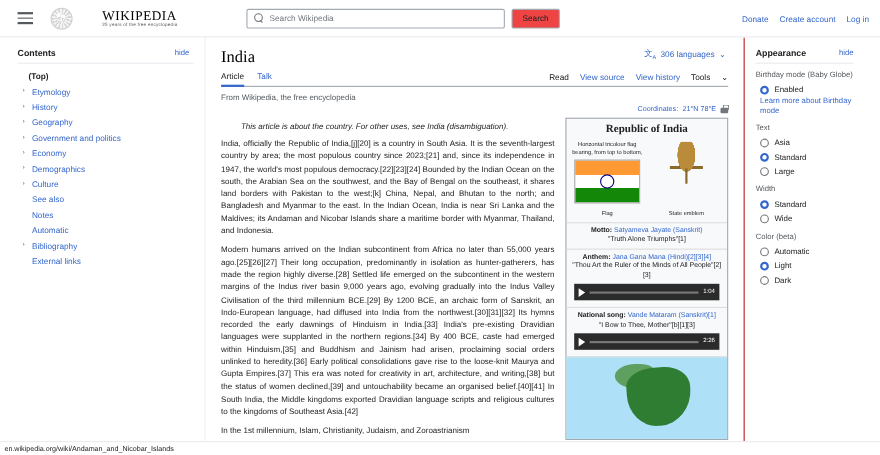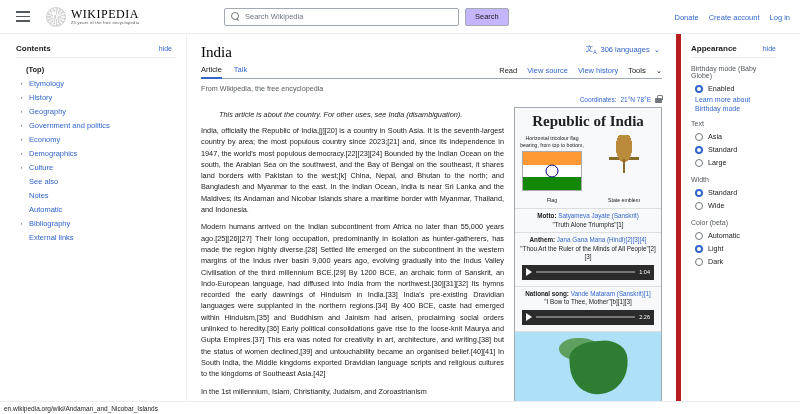--- a/index.html
+++ b/index.html
@@ -32,21 +32,21 @@
   .logo-wrap { display: flex; align-items: center; gap: 5px; width: 150px; }
   .logo-globe {
     width: 20px; height: 20px; border-radius: 50%;
     background:
       radial-gradient(circle at 35% 32%, #fff 0 10%, transparent 11%),
       radial-gradient(circle at 62% 40%, #fff 0 8%, transparent 9%),
       repeating-conic-gradient(#d8d8d8 0deg 12deg, #f4f4f4 12deg 24deg);
     border: 1px solid #cfcfcf;
     position: relative;
   }
-  .logo-text { line-height: 1.05; }
+  .logo-text { line-height: 1.05; margin-left: 22px; }
   .logo-text .wm { font-family: "Liberation Serif", serif; font-size: 12px; letter-spacing: .5px; color: #000; }
   .logo-text .tag { font-size: 4.2px; color: #54595d; letter-spacing: .2px; }
   .search-area { display: flex; align-items: center; margin-left: 28px; }
   .search-box {
     width: 235px; height: 18px;
     border: 1px solid #a2a9b1; border-radius: 2px;
     display: flex; align-items: center; padding: 0 6px;
     background: #fff; color: #72777d; font-size: 7.5px;
   }
   .search-icon {
@@ -56,21 +56,21 @@
   .search-icon::before {
     content:""; position:absolute; width:6px; height:6px; border:1.2px solid #72777d;
     border-radius:50%; left:0; top:0;
   }
   .search-icon::after {
     content:""; position:absolute; width:3px; height:1.2px; background:#72777d;
     transform: rotate(45deg); left:5px; top:6.5px;
   }
   .search-btn {
     margin-left: 6px; height: 18px; padding: 0 9px;
-    border: 1px solid #a2a9b1; border-radius: 2px; background: #c4b5fd;
+    border: 1px solid #a2a9b1; border-radius: 2px; background: #ef4444;
     font-size: 7.5px; color: #202122; display:flex; align-items:center;
     cursor: pointer;
   }
   .header-right {
     position: absolute; right: 10px; top: 0; height: 34px;
     display: flex; align-items: center; gap: 10px; font-size: 7.5px;
   }
 
   
   .body-wrap { display: flex; height: 380px; }
@@ -127,21 +127,21 @@
   .article-text { font-size: 7.3px; line-height: 1.55; text-align: justify; }
   .article-text p { margin: 0 0 6px 0; }
 
   
   .infobox {
     float: right; width: 148px; margin: 4px 0 6px 10px;
     border: 1px solid #a2a9b1; background: #f8f9fa;
     font-size: 6.3px; line-height: 1.35;
   }
   .ib-title {
-    text-align: center; font-weight: bold; font-size: 15px;
+    text-align: center; font-weight: bold; font-size: 10px;
     font-family: "Liberation Serif", serif; padding: 3px 2px 0 2px; color: #202122;
   }
   .ib-sub {
     text-align: center; font-size: 7.5px; padding: 0 2px 3px 2px;
     font-family: "Liberation Serif", serif;
   }
   .ib-flagbox {
     display: flex; align-items: stretch; justify-content: center; gap: 2px; padding: 2px;
   }
   .ib-flagcap { width: 50%; text-align: center; font-size: 5.2px; color: #202122; padding: 2px; }
@@ -184,21 +184,21 @@
     transform: rotate(-4deg);
   }
   .ib-map .land2 {
     position: absolute; left: 30%; top: 8%; width: 26%; height: 30%;
     background: #5ea05f; border-radius: 50% 40% 30% 50%;
   }
 
   
   .sidebar-right {
     width: 124px; padding: 10px 24px 0 10px; font-size: 7.5px;
-    border-left: 5px solid #b91c1c;
+    border-left: 1px solid #b91c1c;
   }
   .app-head {
     display: flex; align-items: center; justify-content: space-between;
     padding-bottom: 4px; border-bottom: 1px solid #eaecf0; margin-bottom: 6px;
   }
   .app-head .title { font-weight: bold; font-size: 8px; }
   .grp-label { font-size: 7px; color: #54595d; margin: 7px 0 3px 0; }
   .opt { display: flex; align-items: center; gap: 5px; padding: 2px 0 2px 4px; cursor: pointer; }
   .radio {
     width: 8px; height: 8px; border: 1px solid #72777d; border-radius: 50%;

